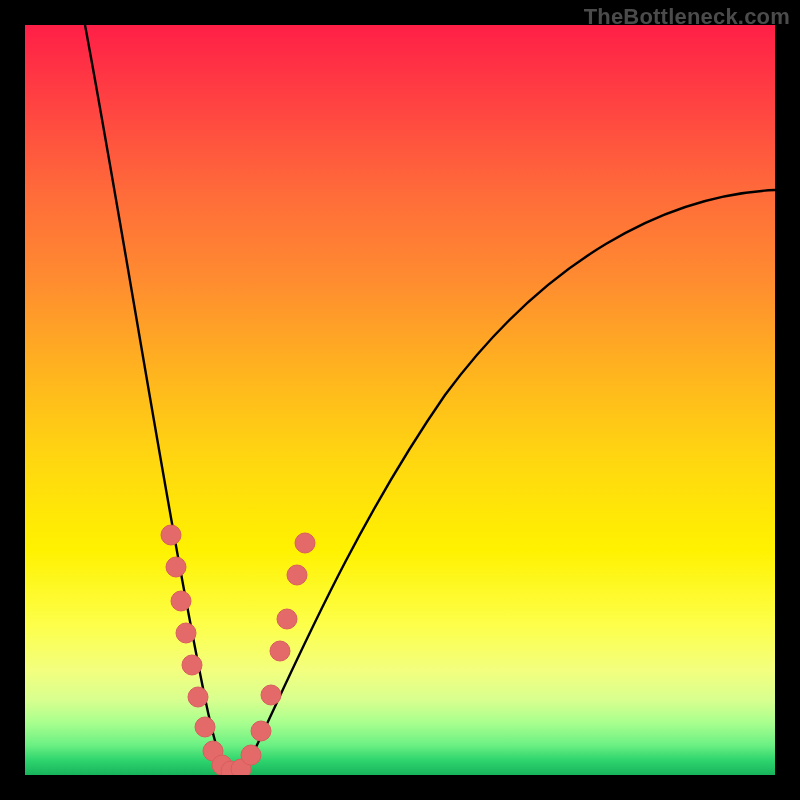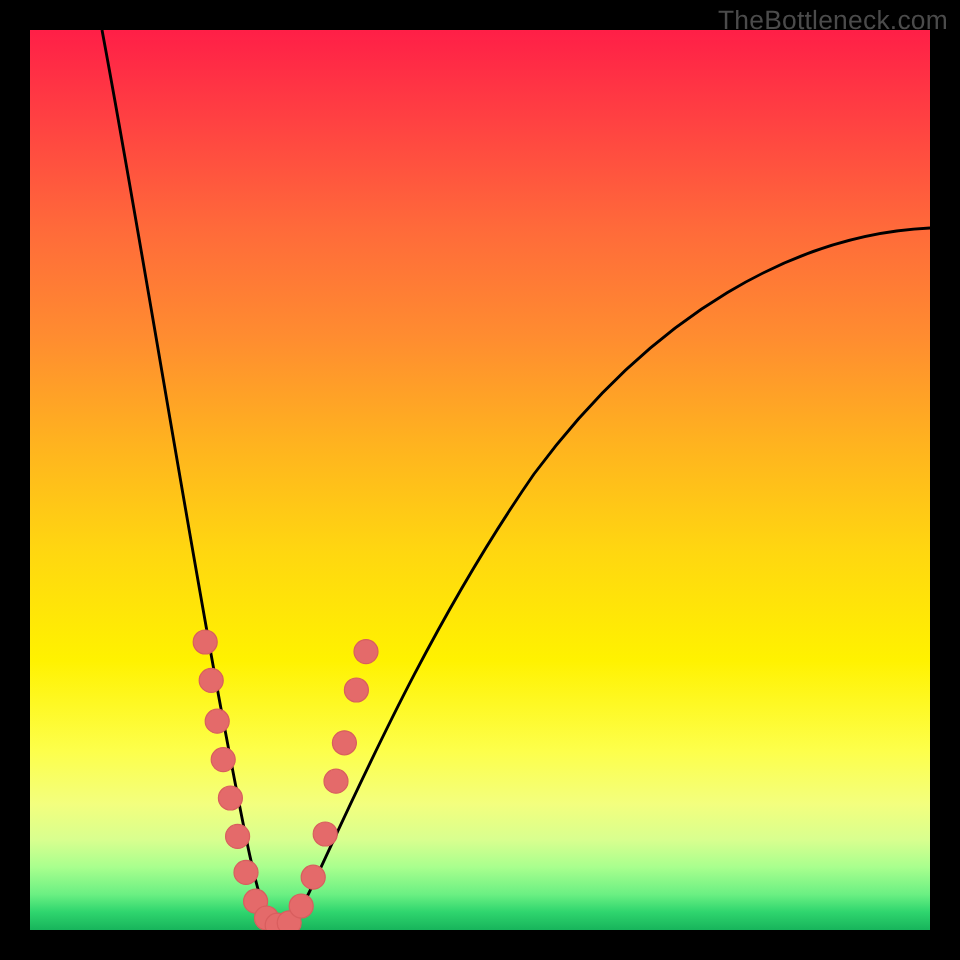--- a/index.html
+++ b/index.html
@@ -46,21 +46,21 @@
       #2fd56e 98%,
       #17b45b 100%
     );
   }
   .watermark {
     position: absolute;
     top: 4px;
     right: 10px;
     color: #4b4b4b;
     font-size: 22px;
-    font-weight: 400;
+    font-weight: 700;
     letter-spacing: 0.2px;
     user-select: none;
   }
   svg.curve {
     position: absolute;
     top: 0; left: 0;
     width: 750px; height: 750px;
   }
 </style>
 </head>

